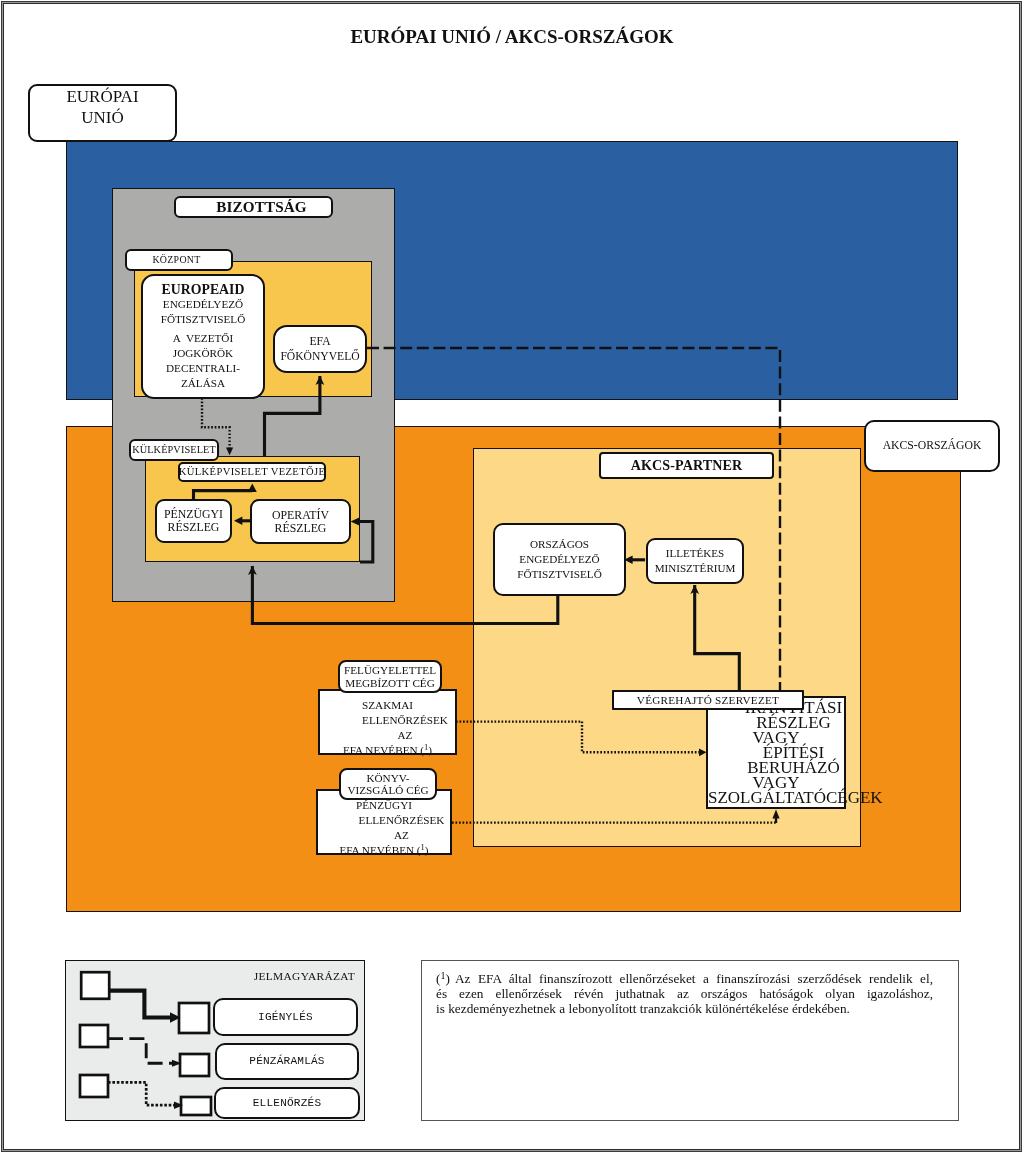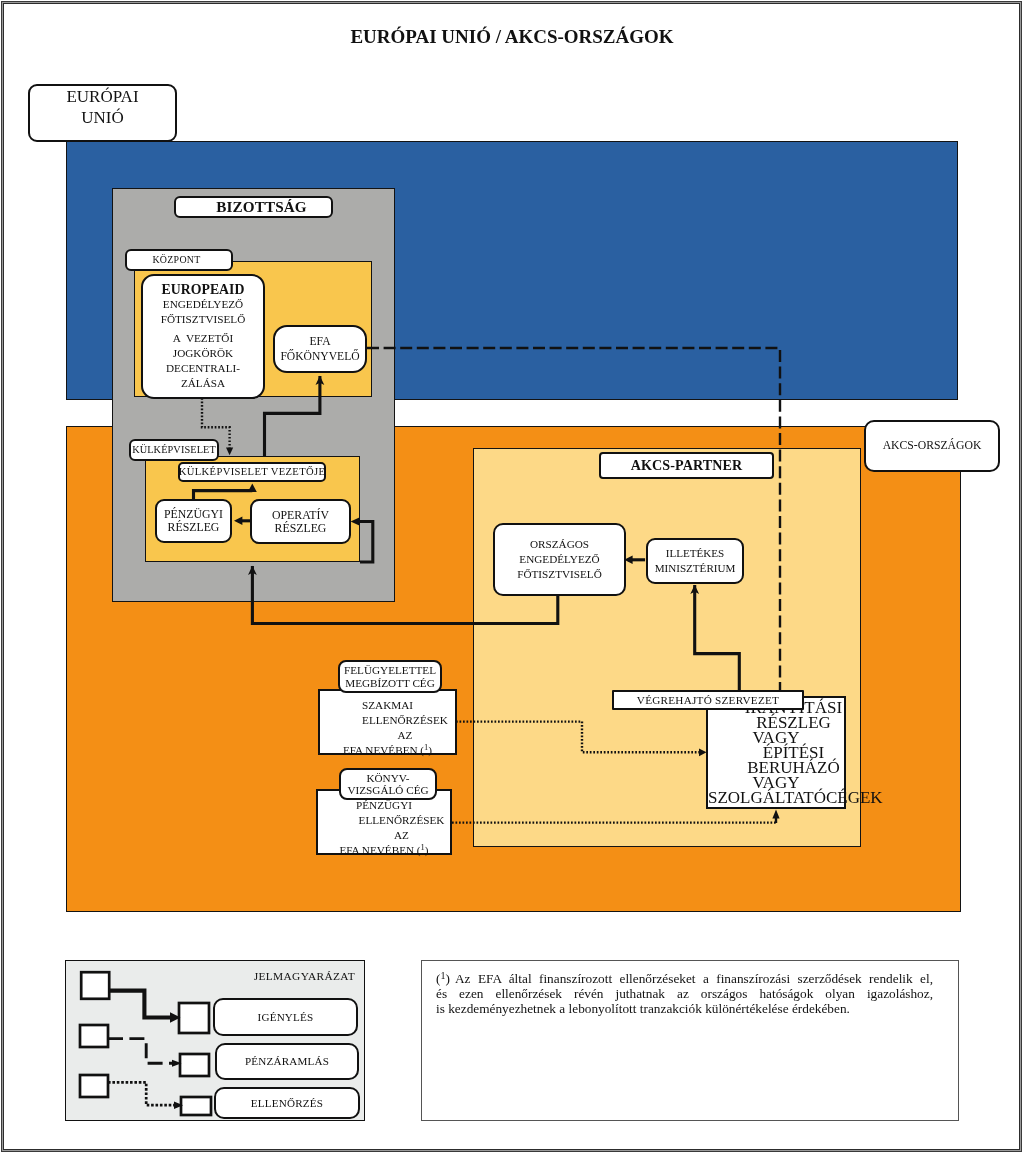--- a/index.html
+++ b/index.html
@@ -56,21 +56,21 @@
   .lbl .in,.sq .in{width:100%;text-align:center;}
   sup{font-size:0.76em;vertical-align:0.42em;line-height:0;}
   .lbl .t1{font-weight:bold;font-size:13.8px;}
   .lbl .gap{margin-top:4px;word-spacing:3px;}
   .wsp{word-spacing:3px;padding-left:35px;}
 
   
   #legend{left:65px;top:960px;width:300px;height:161px;background:#eaeceb;border:1.8px solid #111;}
   #legend-title{right:9px;top:9px;font-size:11.4px;letter-spacing:0.35px;}
   #legend-svg{left:0;top:0;}
-  .lgi{position:absolute;font-size:11.1px;border-radius:10px;border-width:2px;letter-spacing:0.2px;}
+  .lgi{position:absolute;font-size:11.1px;border-radius:10px;border-width:2px;letter-spacing:0.2px;font-family:Liberation Mono, monospace;}
   #lg0{left:147px;top:37px;width:145px;height:38px;}
   #lg1{left:149px;top:82px;width:144px;height:37px;}
   #lg2{left:148px;top:126px;width:146px;height:32px;}
 
   
   #footnote{left:421px;top:960px;width:538px;height:161px;background:#fff;border:1.4px solid #555;}
   #fn-inner{position:absolute;left:14px;top:10px;width:497px;font-size:13.3px;line-height:15px;text-align:justify;text-justify:inter-word;}
   #fn-mark{position:absolute;left:0px;top:0px;}
   .fl{width:497px;text-align:justify;text-align-last:justify;white-space:nowrap;}
   .fl0{text-indent:19px;width:497px;}

